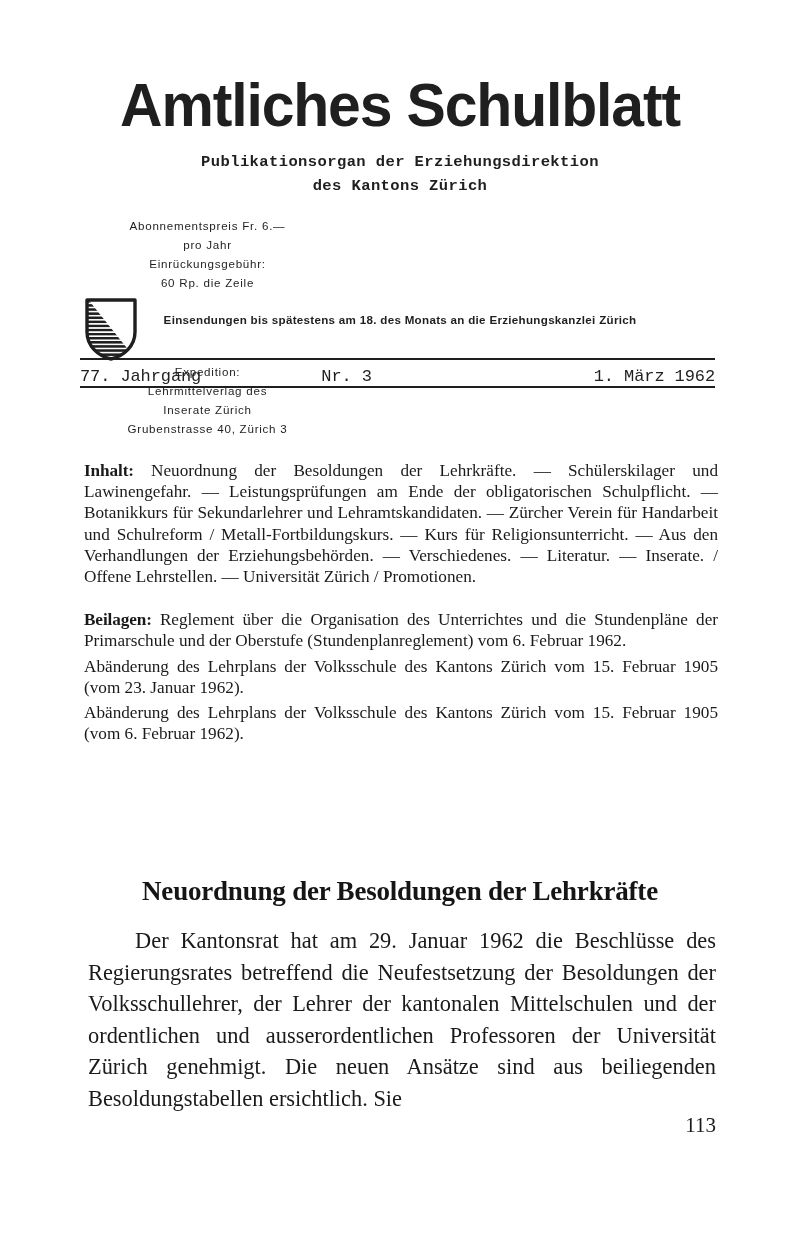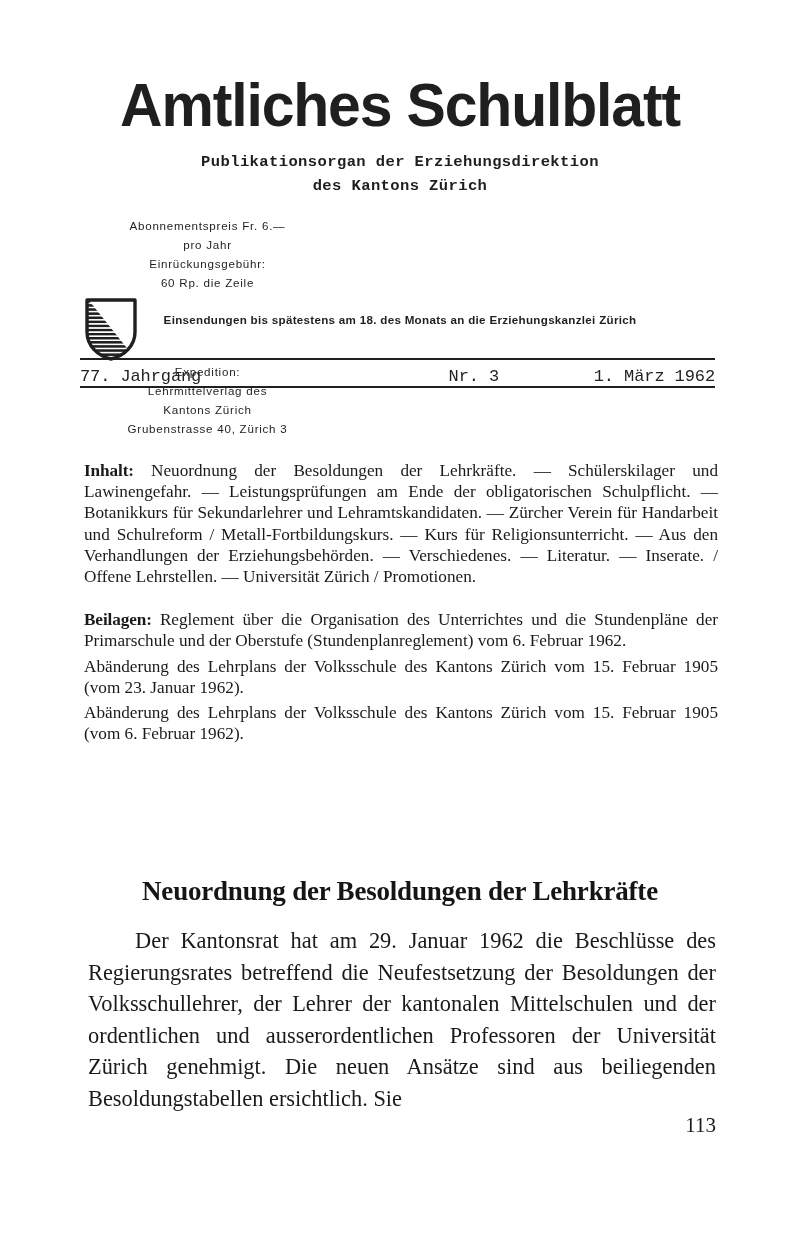--- a/index.html
+++ b/index.html
@@ -110,21 +110,21 @@
     border-bottom: 2px solid #1f1f1f;
     padding: 7px 0 0 0;
     display: flex;
     align-items: baseline;
     font-family: Liberation Mono, monospace;
     font-size: 17px;
     letter-spacing: -0.1px;
     color: #1f1f1f;
   }
   .issue-left   { flex: 0 0 38%; text-align: left; }
-  .issue-center { flex: 0 0 28%; text-align: right; }
+  .issue-center { flex: 0 0 28%; text-align: left; }
   .issue-right  { flex: 1 1 auto; text-align: right; }
 
   
   .toc {
     position: absolute;
     left: 80px;
     right: 78px;
     top: 456px;
     font-size: 17.2px;
     line-height: 21.2px;
@@ -211,21 +211,21 @@
           <rect x="0" y="0" width="58" height="66" fill="#ffffff"></rect>
           <polygon points="5,2 5,66 56,66" fill="url(#hatch)"></polygon>
         </g>
         <path d="M5,4 L53,4 L53,36 C53,50 42,60 29,63 C16,60 5,50 5,36 Z" fill="none" stroke="#1f1f1f" stroke-width="3.4" stroke-linejoin="round"></path>
       </svg>
     </div>
 
     <div class="info-col right">
       <div>Expedition:</div>
       <div>Lehrmittelverlag des</div>
-      <div>Kantons Zürich</div>
+      <div>Inserate Zürich</div>
       <div>Grubenstrasse 40, Zürich 3</div>
     </div>
   </div>
 
   <div class="notice">Einsendungen bis spätestens am 18. des Monats an die Erziehungskanzlei Zürich</div>
 
   <div class="issue-bar">
     <div class="issue-left">77. Jahrgang</div>
     <div class="issue-center">Nr. 3</div>
     <div class="issue-right">1. März 1962</div>

